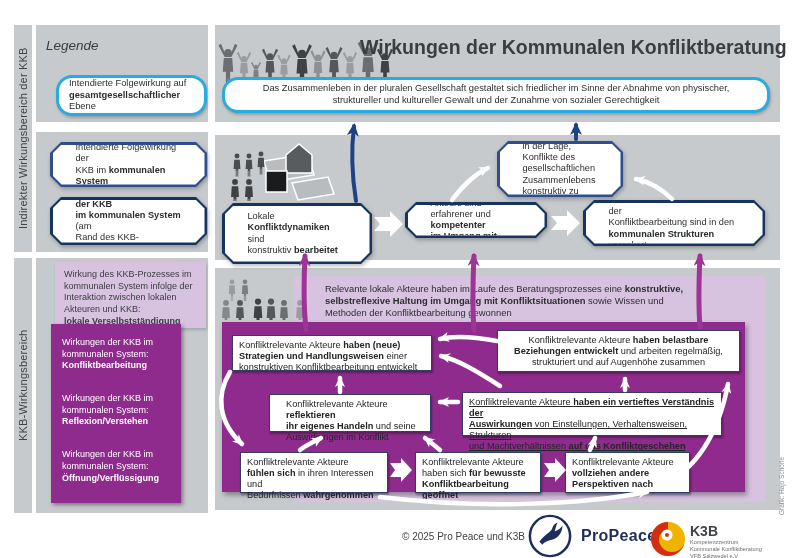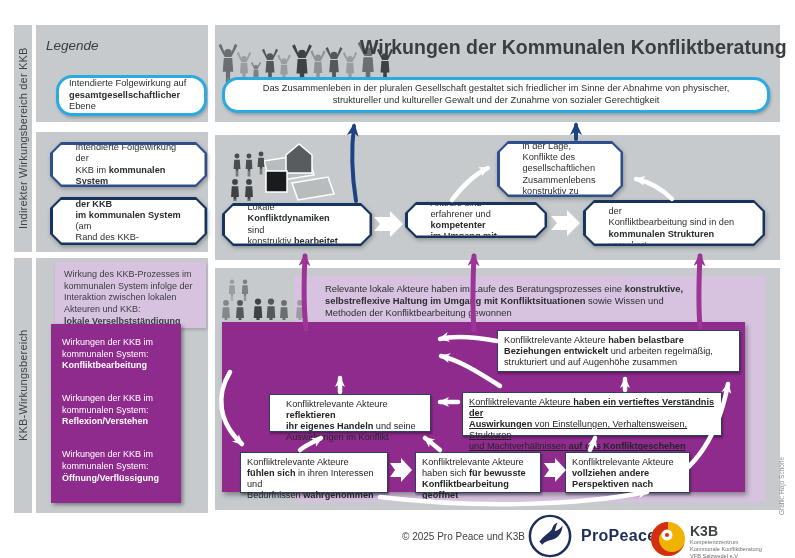--- a/index.html
+++ b/index.html
@@ -141,21 +141,21 @@
     <use href="#stand" transform="translate(33,28) scale(0.62)" fill="#4a4d4f"></use>
     <use href="#stand" transform="translate(7,58) scale(0.72)" fill="#3f4244"></use>
     <use href="#stand" transform="translate(21,58) scale(0.72)" fill="#3f4244"></use>
   </svg>
   <div class="octo boxlayer" style="left:497px;top:141px;width:126px;height:56px;--bc:#2e4f8c;position:absolute;">
     <div class="obg"></div>
       <div class="oin">
         <div class="tx">Kommunen sind in der Lage, Konflikte des gesellschaftlichen Zusammenlebens konstruktiv zu bearbeiten</div>
       </div>
   </div>
-  <div class="octo boxlayer" style="left:222px;top:203px;width:150px;height:43px;--bc:#16345f;position:absolute;">
+  <div class="octo boxlayer" style="left:222px;top:203px;width:150px;height:61px;--bc:#16345f;position:absolute;">
     <div class="obg"></div>
       <div class="oin">
         <div class="tx" style="white-space:pre-line;"><span>Lokale </span><span class="b">Konfliktdynamiken</span><span> sind
 konstruktiv </span><span class="b">bearbeitet</span></div>
       </div>
   </div>
   <div class="octo boxlayer" style="left:405px;top:202px;width:142px;height:36px;--bc:#16345f;position:absolute;">
     <div class="obg"></div>
       <div class="oin">
         <div class="tx" style="white-space:pre-line;"><span>Relevante lokale Akteure sind
@@ -179,21 +179,24 @@
     <use href="#stand" transform="translate(22,52) scale(0.72)" fill="#55585a"></use>
     <use href="#stand" transform="translate(40,52) scale(0.78)" fill="#3f4244"></use>
     <use href="#stand" transform="translate(53,52) scale(0.78)" fill="#55585a"></use>
     <use href="#stand" transform="translate(66,52) scale(0.72)" fill="#6b6e70"></use>
     <use href="#stand" transform="translate(82,52) scale(0.72)" fill="#9a9da0"></use>
   </svg>
   <div class="lavtext" style="left:325px;top:283px;width:440px;white-space:pre-line;"><span>Relevante lokale Akteure haben im Laufe des Beratungsprozesses eine </span><span class="b">konstruktive,
 selbstreflexive Haltung im Umgang mit Konfliktsituationen</span><span> sowie Wissen und
 Methoden der Konfliktbearbeitung gewonnen</span></div>
 
-  <div class="pbox boxlayer" style="left:497px;top:330px;width:243px;height:42px;white-space:pre-line;position:absolute;"><span>Konfliktrelevante Akteure </span><span class="b">haben belastbare
+  <div class="pbox boxlayer" style="left:232px;top:335px;width:200px;height:36px;white-space:pre-line;position:absolute;"><span>Konfliktrelevante Akteure </span><span class="b">haben (neue)
+Strategien und Handlungsweisen</span><span> einer
+konstruktiven Konfliktbearbeitung entwickelt</span></div>
+  <div class="pbox boxlayer" style="left:497px;top:330px;width:243px;height:42px;white-space:pre-line;position:absolute;text-align:center;"><span>Konfliktrelevante Akteure </span><span class="b">haben belastbare
 Beziehungen entwickelt</span><span> und arbeiten regelmäßig,
 strukturiert und auf Augenhöhe zusammen</span></div>
   <div class="pbox boxlayer" style="left:269px;top:394px;width:162px;height:38px;white-space:pre-line;position:absolute;padding-left:16px;"><span>Konfliktrelevante Akteure </span><span class="b">reflektieren
 ihr eigenes Handeln</span><span> und seine
 Auswirkungen im Konflikt</span></div>
   <div class="pbox boxlayer" style="left:462px;top:392px;width:260px;height:44px;white-space:pre-line;position:absolute;text-decoration:underline;"><span>Konfliktrelevante Akteure </span><span class="b">haben ein vertieftes Verständnis der
 Auswirkungen</span><span> von Einstellungen, Verhaltensweisen, Strukturen
 und Machtverhältnissen </span><span class="b">auf das Konfliktgeschehen</span><span> gewonnen</span></div>
   <div class="pbox boxlayer" style="left:240px;top:452px;width:148px;height:41px;white-space:pre-line;position:absolute;"><span>Konfliktrelevante Akteure
 </span><span class="b">fühlen sich</span><span> in ihren Interessen und

